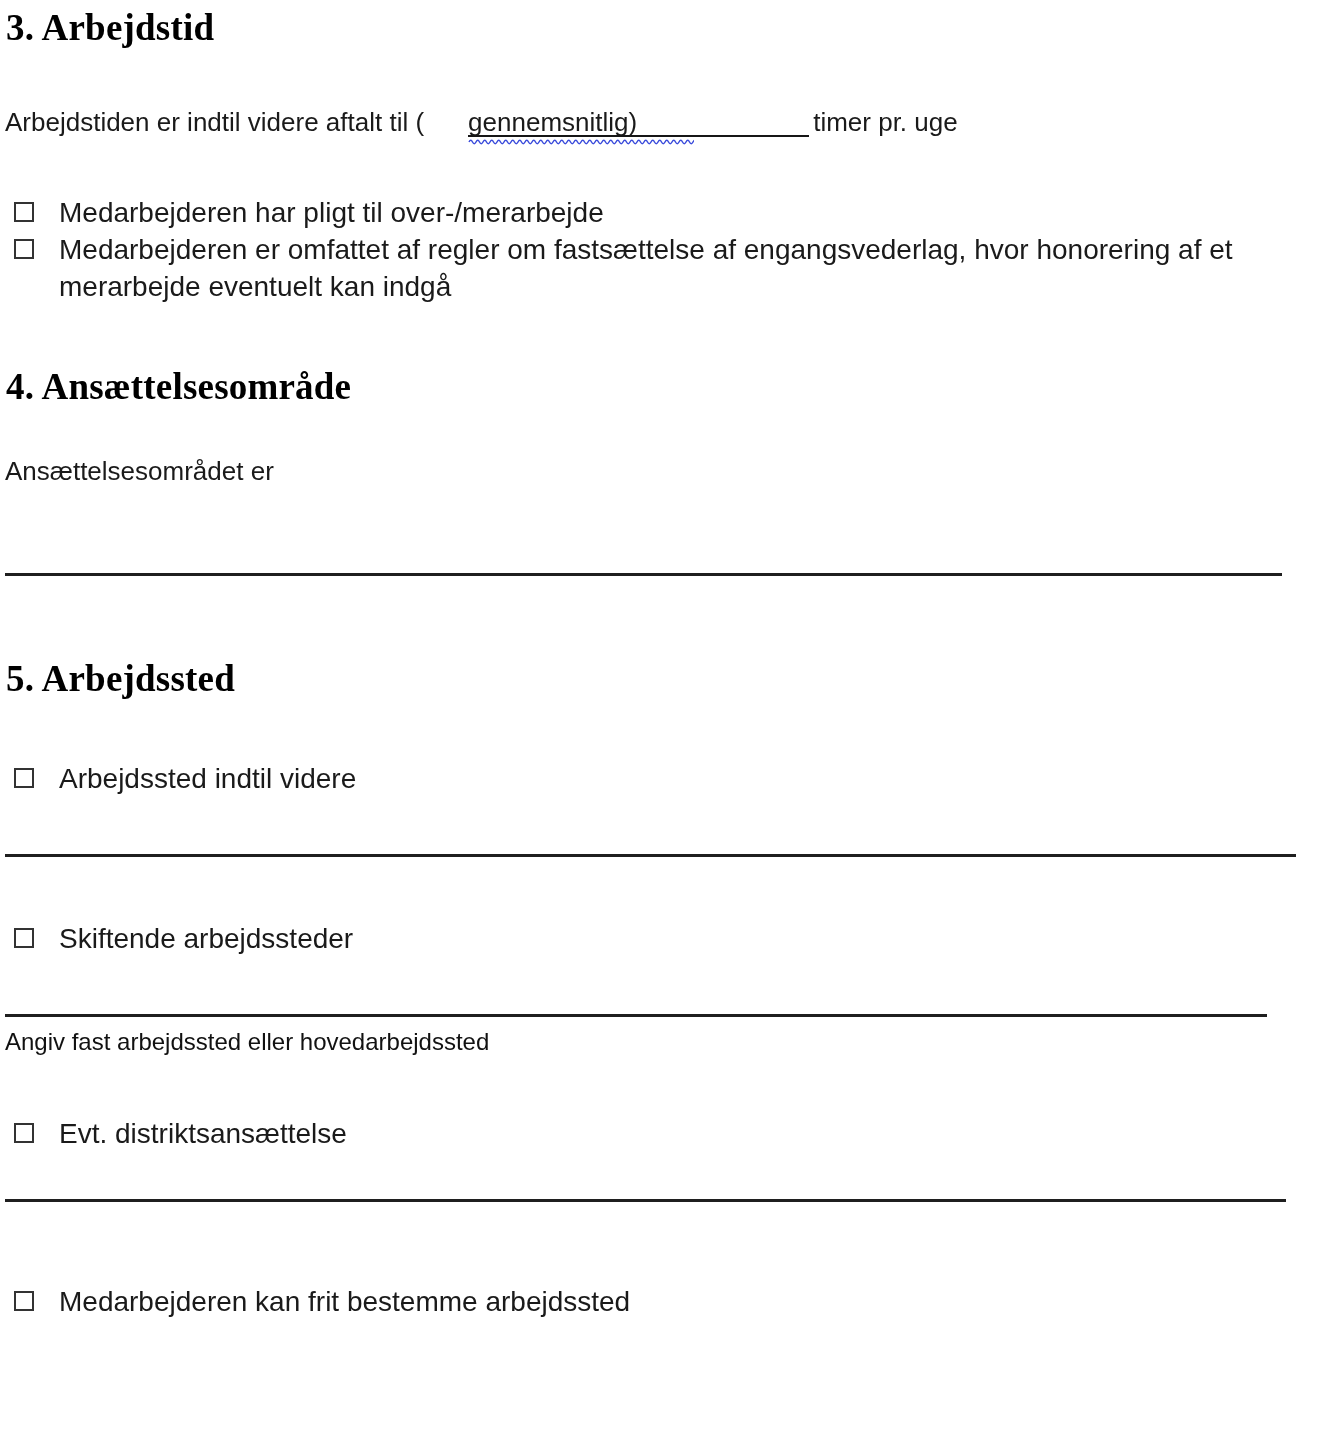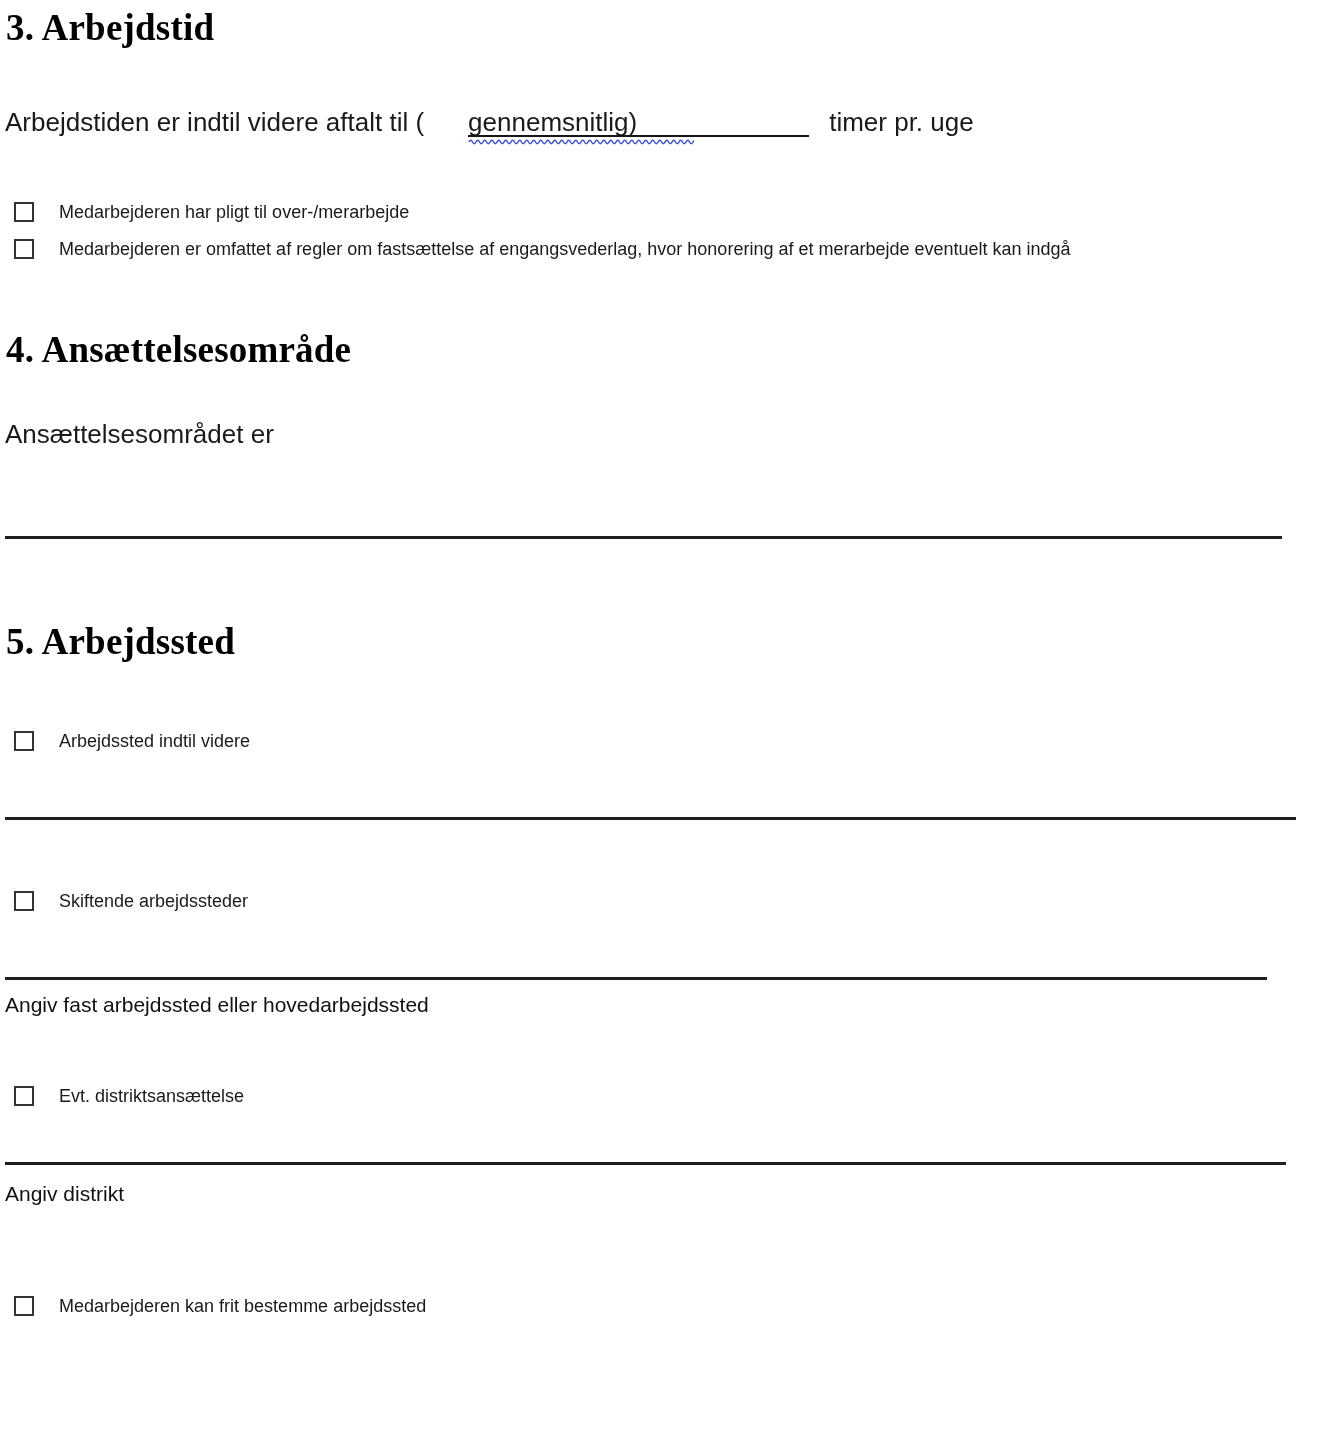--- a/index.html
+++ b/index.html
@@ -19,39 +19,39 @@
   .h-s4 { margin-top:62px; }
   .h-s5 { margin-top:83px; }
 
   .body-text { font-size:26px; line-height:34px; }
 
   .intro { margin-top:57px; white-space:nowrap; }
   .fill { position:relative; display:inline-block; line-height:34px;margin-left:44px; }
   .blank { display:inline-block; width:172px; }
   .solid-underline { position:absolute; left:0; right:0; bottom:2px; height:2px; background:#161616; }
   .squiggle { position:absolute; left:0; bottom:-7px; width:226px; height:9px; }
-  .suffix { margin-left:20px; }
+  .suffix { margin-left:4px; }
 
   .cb-group { margin-top:55px; }
-  .cb-row { display:flex; align-items:flex-start; padding-left:9px; font-size:18px; line-height:37px; }
+  .cb-row { display:flex; align-items:flex-start; padding-left:9px; font-size:28px; line-height:37px; }
   .cb {
     flex:none; width:20px; height:20px; margin-top:8px; margin-right:25px;
     border:2px solid #333; background:#fff;
   }
   .cb-label { max-width:1256px; }
 
   .lead { margin-top:47px; }
 
   .rule { height:3px; background:#1f1f1f; }
   .rule-1 { margin-top:85px; width:1277px; }
   .rule-2 { margin-top:57px; width:1291px; }
   .rule-3 { margin-top:57px; width:1262px; }
   .rule-4 { margin-top:47px; width:1281px; }
 
-  .caption { font-size:21px; line-height:26px; margin-top:12px; color:#111; }
+  .caption { font-size:24px; line-height:26px; margin-top:12px; color:#111; }
   .caption-2 { margin-top:16px; }
 
   .row-after-h5 { margin-top:61px;text-align:center; }
   .row-skiftende { margin-top:63px; }
   .row-distrikt { margin-top:60px; }
   .row-frit { margin-top:81px; }
 </style>
 </head>
 <body>
 
@@ -96,20 +96,19 @@
 
   <div class="rule rule-3"></div>
   <p class="caption">Angiv fast arbejdssted eller hovedarbejdssted</p>
 
   <div class="cb-row row-distrikt">
     <span class="cb"></span>
     <span class="cb-label">Evt. distriktsansættelse</span>
   </div>
 
   <div class="rule rule-4"></div>
-  <p class="caption caption-2">Angiv distrikt</p>
 
   <div class="cb-row row-frit">
     <span class="cb"></span>
     <span class="cb-label">Medarbejderen kan frit bestemme arbejdssted</span>
   </div>
 
 </div>
 
 </body></html>

